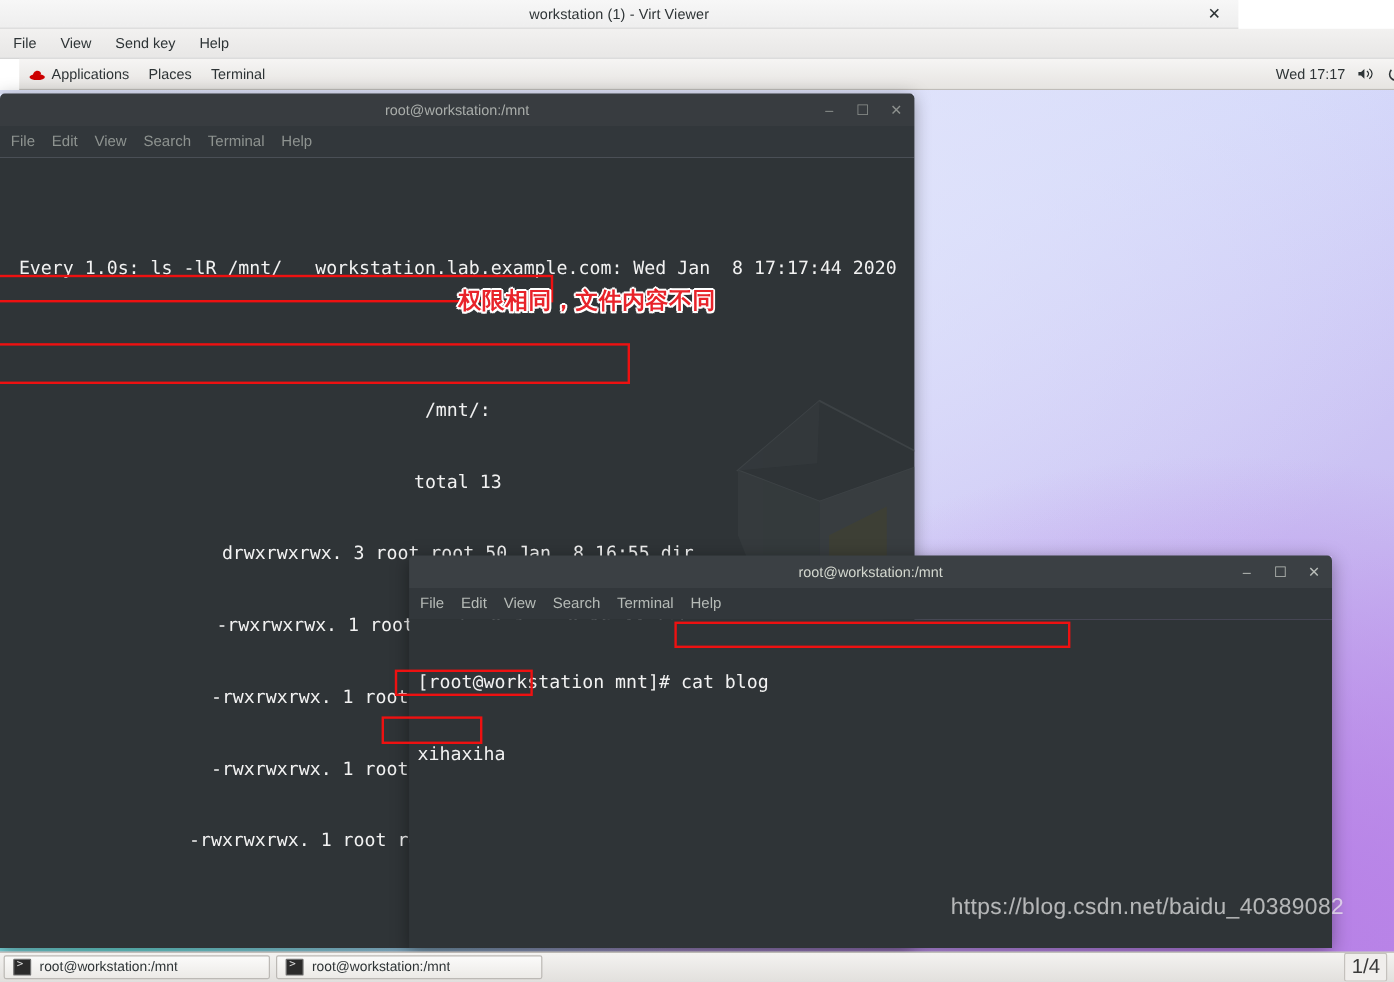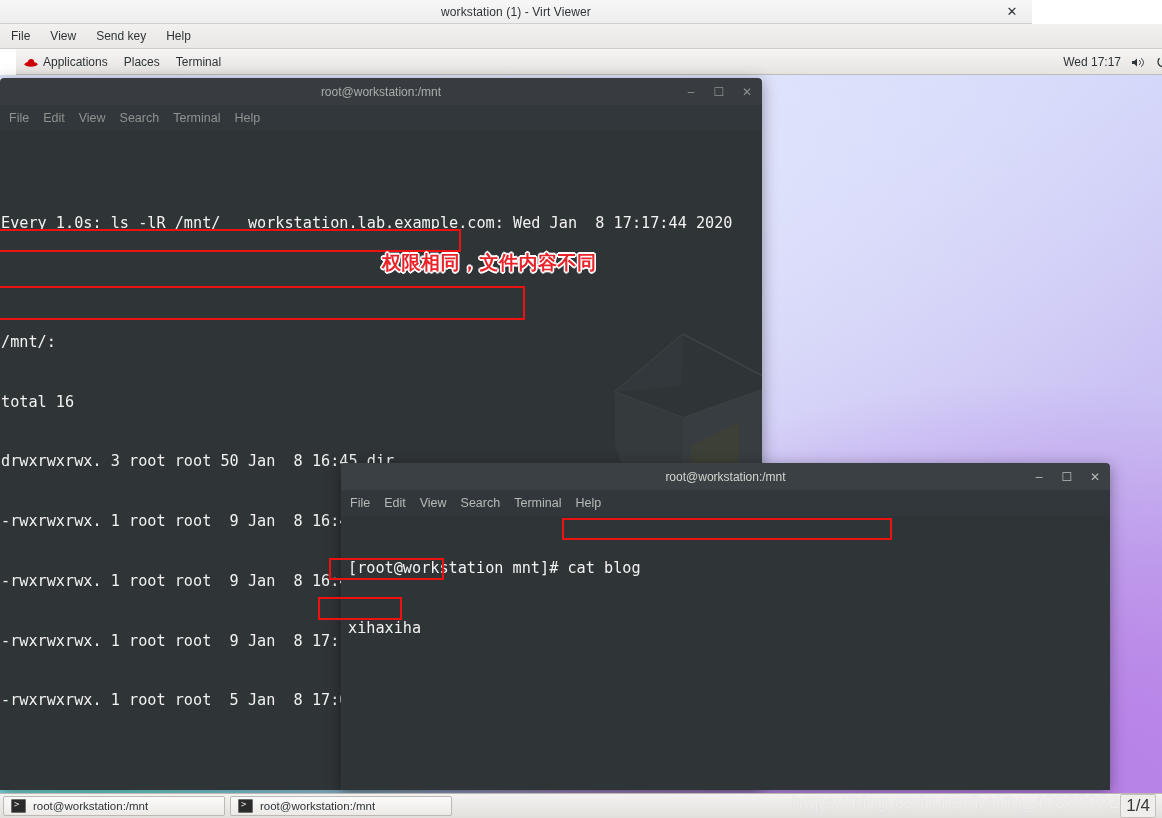--- a/index.html
+++ b/index.html
@@ -131,21 +131,21 @@
     font-family: "DejaVu Sans Mono", monospace; font-size: 9px; color: #e0e0e0;
   }
   .page-ind {
     margin-left: auto; align-self: center; margin-right: 6px;
     font-size: 17px; color: #3a3a3a; padding: 1px 5px;
     border: 1px solid #c4c1bd; background: #f0eeec; border-radius: 2px;
   }
 
   
   .watermark {
-    position: absolute; right: 42px; top: 791px;
+    position: absolute; right: 42px; top: 746px;
     font-size: 19px; color: rgba(255,255,255,.62);
     font-family: "Liberation Sans", sans-serif;
     letter-spacing: .3px; pointer-events: none; white-space: nowrap;
     text-shadow: 0 0 1px rgba(120,120,120,.25);
   }
 </style>
 </head>
 <body>
 
 <div id="root">
@@ -210,57 +210,57 @@
       </div>
     </div>
     <div class="term-menubar inactive">
       <div class="tm">File</div>
       <div class="tm">Edit</div>
       <div class="tm">View</div>
       <div class="tm">Search</div>
       <div class="tm">Terminal</div>
       <div class="tm">Help</div>
     </div>
-    <div class="term-body" style="height:659px;">
+    <div class="term-body" style="height:659px;text-align:center;">
       
       <span class="rhel-logo" style="left:490px; top:175px;">
         <svg width="230" height="300" viewBox="0 0 230 300" xmlns="http://www.w3.org/2000/svg">
           <polygon points="120,8 215,58 120,92 52,66" fill="none" stroke="#494f52" stroke-width="1.6"></polygon>
           <polygon points="52,66 120,92 120,292 52,120" fill="#3a4043"></polygon>
           <polygon points="120,92 215,58 215,110 120,292" fill="#40454a"></polygon>
           <polygon points="128,120 176,96 176,150 128,292" fill="#4a4a36"></polygon>
           <polygon points="120,8 52,66 118,60" fill="#383d41"></polygon>
         </svg>
       </span>
       <div class="line">Every 1.0s: ls -lR /mnt/   workstation.lab.example.com: Wed Jan  8 17:17:44 2020</div>
       <div class="line"></div>
       <div class="line">/mnt/:</div>
-      <div class="line">total 16</div>
-      <div class="line">drwxrwxrwx. 3 root root 50 Jan  8 16:45 dir</div>
+      <div class="line">total 13</div>
+      <div class="line">drwxrwxrwx. 3 root root 50 Jan  8 16:55 dir</div>
       <div class="line">-rwxrwxrwx. 1 root root  9 Jan  8 16:44 file</div>
       <div class="line">-rwxrwxrwx. 1 root root  9 Jan  8 16:44 file2</div>
       <div class="line">-rwxrwxrwx. 1 root root  9 Jan  8 17:14 file3</div>
       <div class="line">-rwxrwxrwx. 1 root root  5 Jan  8 17:00 westos.sh</div>
       <div class="line"></div>
       
       
       
       
       
       
       
       
     </div>
   </div>
 
   <div class="redbox" style="left:-3px; top:229px; width:464px; height:23px;"></div>
 
   <div class="redbox" style="left:-3px; top:286px; width:528px; height:34px;"></div>
 
-  <div class="cn-note" style="left:382px; top:250px;">权限相同，文件内容不同</div>
+  <div class="cn-note" style="left:382px; top:238px;">权限相同，文件内容不同</div>
 
   <div class="term" style="left:341px; top:463px; width:769px; height:327px;">
     <div class="term-titlebar">
       <div class="term-title">root@workstation:/mnt</div>
       <div class="tb-btns">
         <div class="tb-btn">–</div>
         <div class="tb-btn">☐</div>
         <div class="tb-btn">✕</div>
       </div>
     </div>

